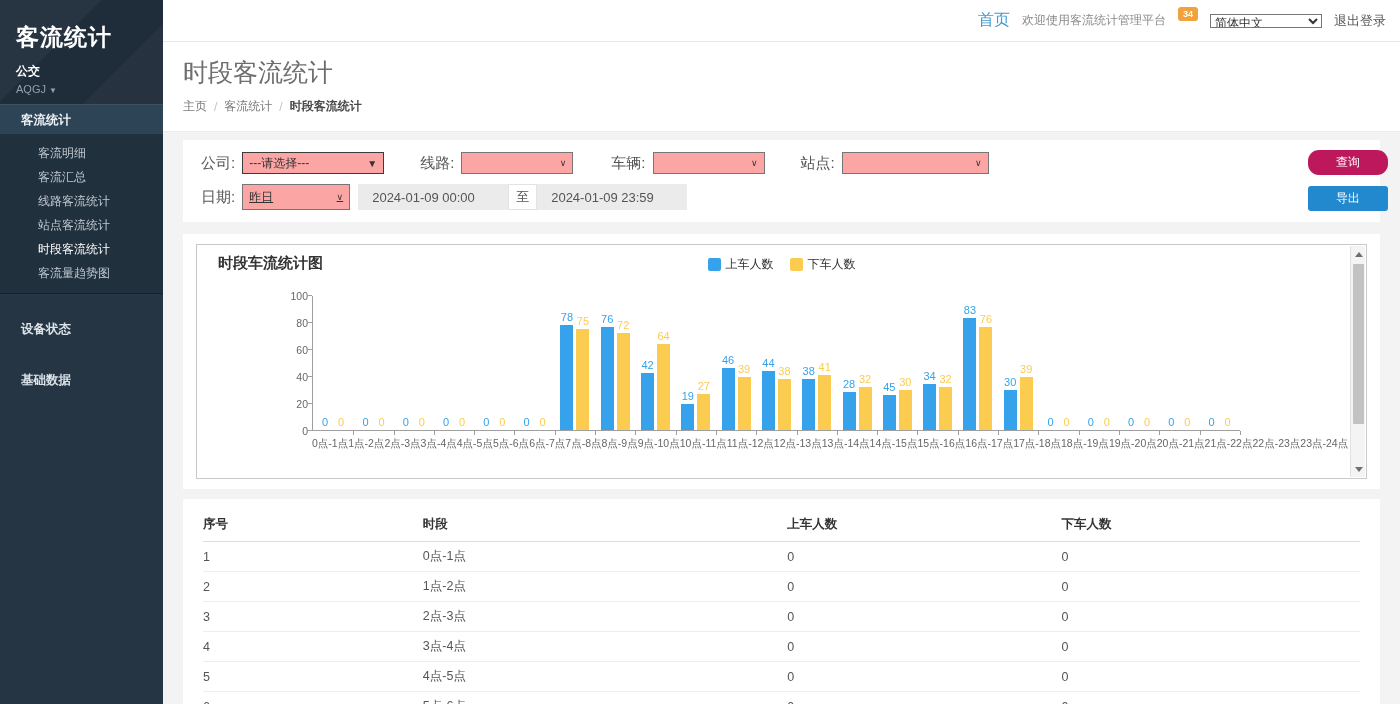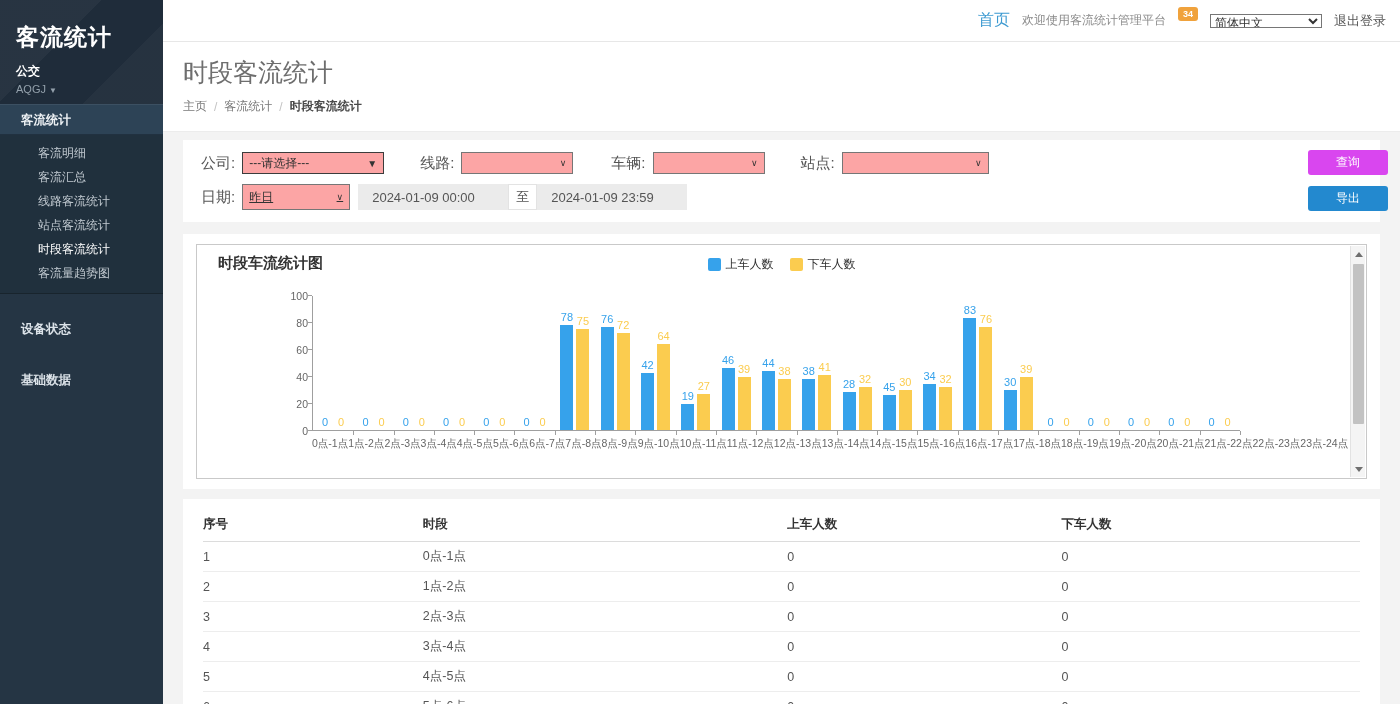--- a/index.html
+++ b/index.html
@@ -53,21 +53,21 @@
   .sel-company { width:142px; border-color:#3c3c3c; margin-right:36px; }
   .sel-company .arrow { font-size:10px; }
   .sel-line { width:112px; margin-right:38px; }
   .sel-vehicle { width:112px; margin-right:36px; }
   .sel-station { width:147px; }
   .sel-date { width:108px; height:26px; margin-right:8px; border-color:#767676;text-decoration:underline; }
   .date-box { height:26px; background:#ebebeb; color:#555; font-size:13px; display:inline-flex; align-items:center; padding:0 14px; width:150px; }
   .date-sep { height:26px; background:#fff; border:1px solid #e3e3e3; color:#555; font-size:13px; display:inline-flex; align-items:center; padding:0 7px; }
   .btn-col { position:absolute; right:-8px; top:10px; display:flex; flex-direction:column; gap:11px; }
   .btn { width:80px; height:25px; border:none; border-radius:3px; color:#fff; font-size:12px; cursor:pointer; font-family:inherit; }
-  .btn-query { background:#d946ef; }
+  .btn-query { background:#be185d;border-radius:11px; }
   .btn-export { background:#2389cf; }
 
   
   .chart-card { margin-top:12px; height:255px; padding:10px 13px; }
   .chart-panel { position:relative; border:1px solid #c9c9c9; height:235px; background:#fff; }
   .chart-title { position:absolute; left:21px; top:9px; font-size:15px; font-weight:bold; color:#333; }
   .chart-legend { position:absolute; left:50%; top:11px; transform:translateX(-50%); display:flex; gap:16px; align-items:center; }
   .legend-item { display:flex; align-items:center; gap:5px; font-size:12px; color:#333; cursor:pointer; }
   .legend-swatch { width:13px; height:13px; border-radius:2px; }
   .plot { position:absolute; left:115px; right:126px; top:51px; height:135px; border-left:1px solid #9f9f9f; border-bottom:1px solid #9f9f9f; display:flex; }

